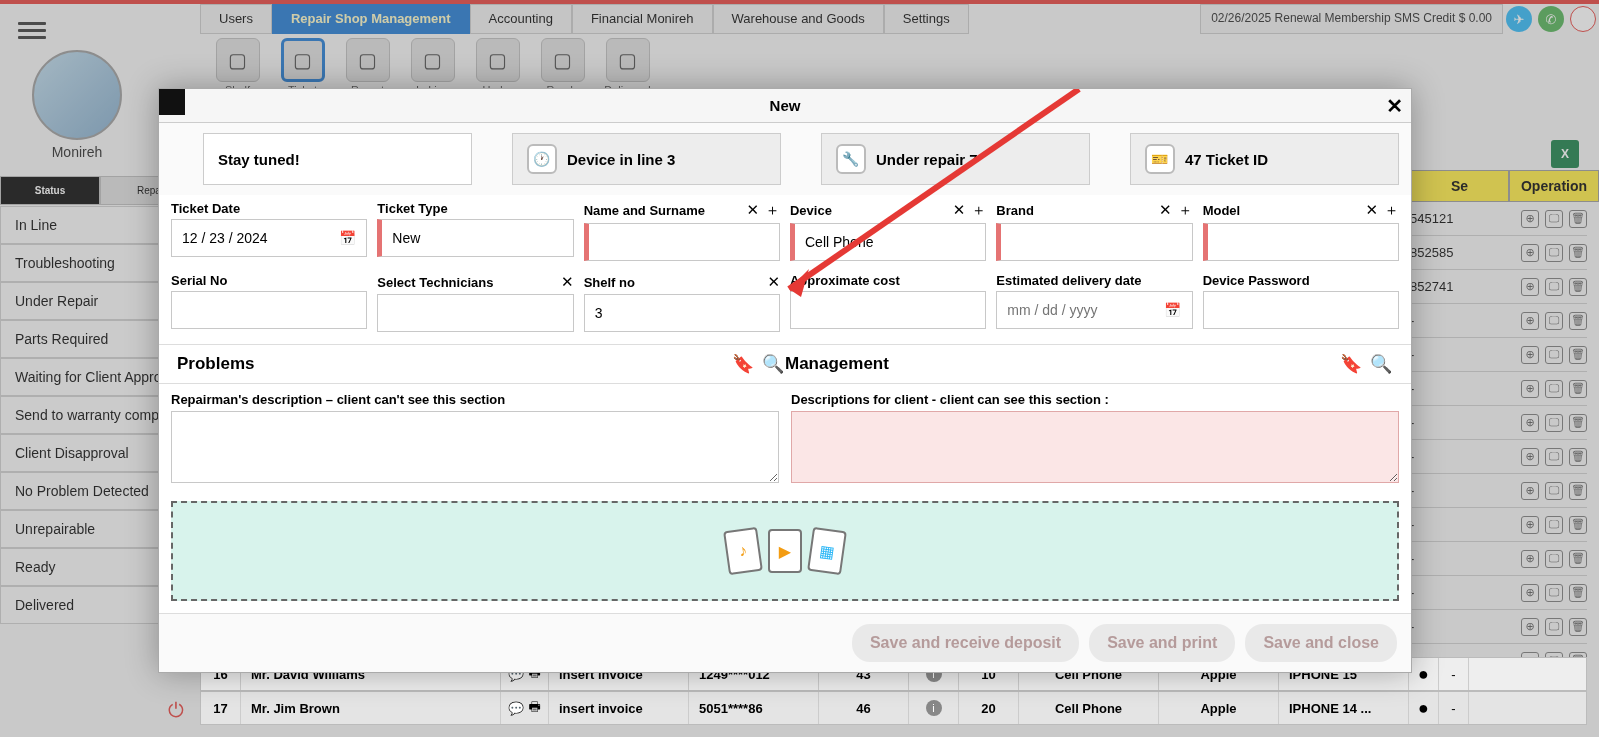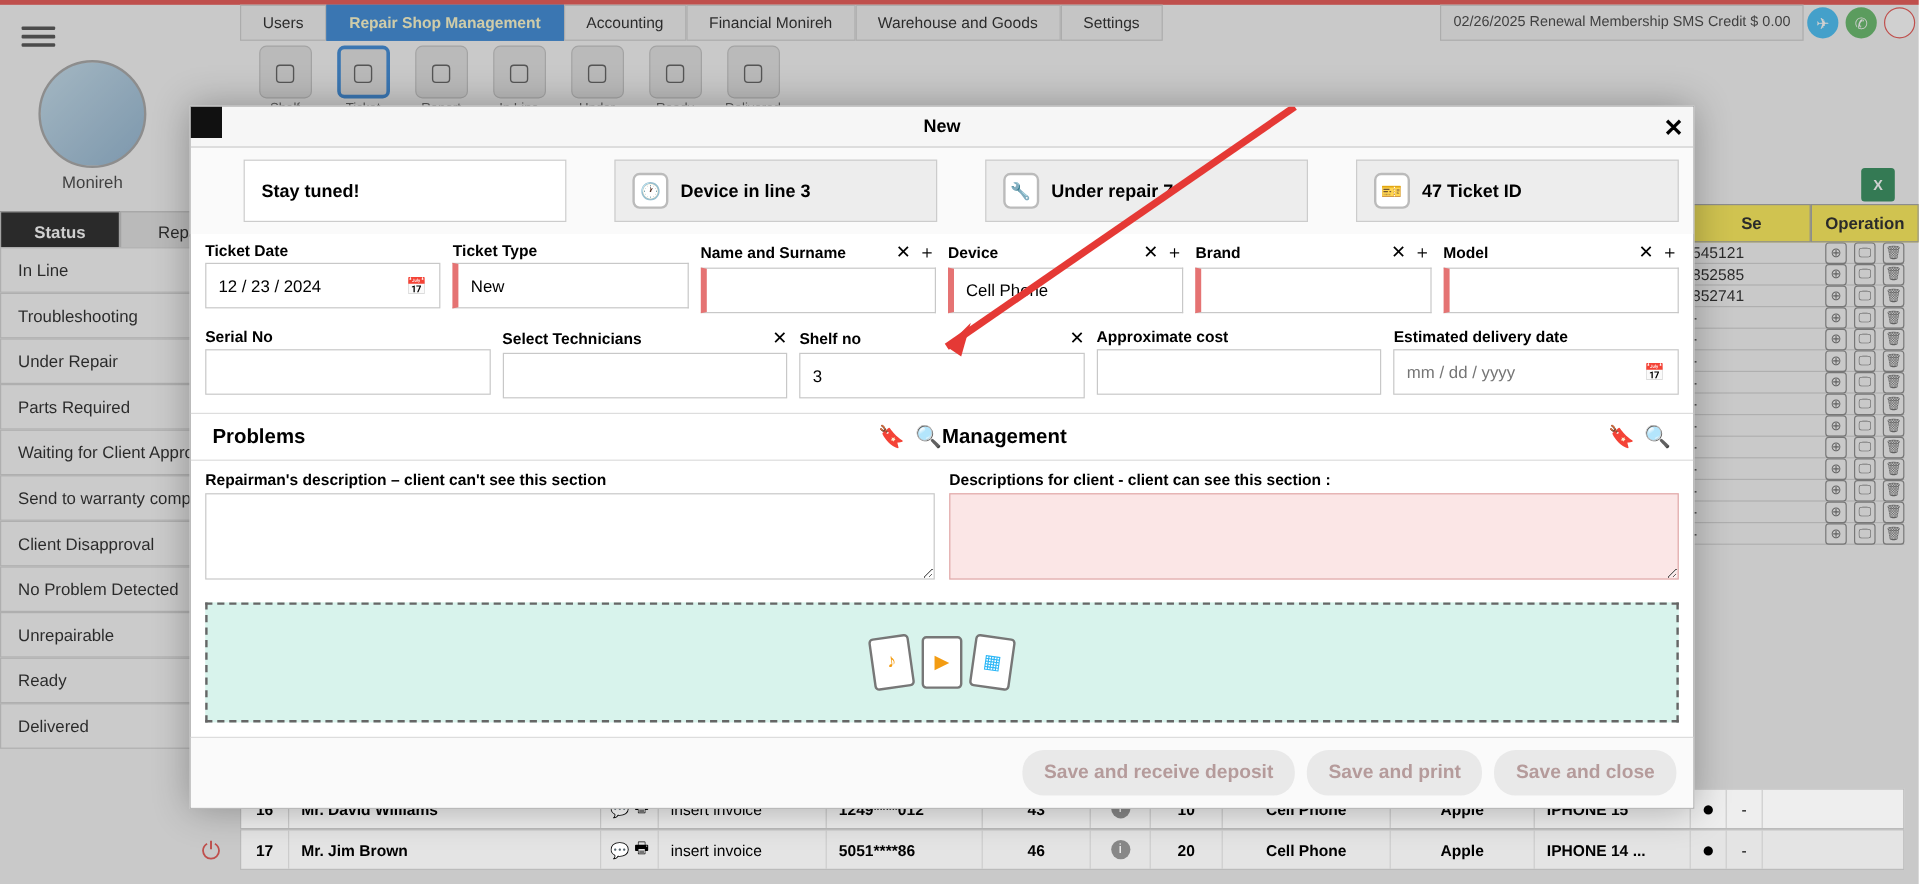--- a/index.html
+++ b/index.html
@@ -25,44 +25,44 @@
 .ribbon .rItem.sel .ico{border:3px solid #1976d2;}
 .excel { position:absolute; top:140px; right:20px; width:28px; height:28px; background:#107c41; color:#fff; display:flex;align-items:center;justify-content:center; font-size:12px; font-weight:bold; border-radius:3px; cursor:pointer;}
 
 
 .avatarBox { position: absolute; top: 50px; left: 32px; text-align: center; }
 .avatarBox .circle { width: 90px; height: 90px; border-radius: 50%; background: linear-gradient(135deg,#bcd9ea,#7fa8c9); border:2px solid #999; margin:0 auto;}
 .avatarBox .name { margin-top: 4px; font-size: 14px; color: #222; }
 
 
 .leftTabs { position: absolute; top: 176px; left: 0; width: 200px; display: flex; }
-.leftTabs .lt { flex: 1; padding: 8px; text-align: center; background: #ddd; border:1px solid #bbb; cursor:pointer; font-size:14px;}
+.leftTabs .lt { flex: 1; padding: 8px; text-align: center; background: #ddd; border:1px solid #bbb; cursor:pointer; font-size:10px;}
 .leftTabs .lt.active { background:#000; color:#fff; font-weight:bold;}
 
 .statusList { position: absolute; top: 206px; left: 0; width: 200px; }
 .statusList .sItem { padding: 10px 14px; border: 1px solid #ccc; background: #f7f7f7; font-size: 14px; cursor: pointer; }
 .powerBottom{position:absolute; bottom:15px; left:168px; color:#e53935; font-size:20px; cursor:pointer;}
 
 
 .tableHead { position: absolute; top: 170px; left: 1410px; right: 0; height: 32px; background: #ffeb3b; display:flex; font-size:14px; font-weight:bold;}
 .tableHead div{padding:7px 10px; border:1px solid #999;}
 .tableRowsBg { position: absolute; top: 202px; left: 1410px; right: 12px; font-size: 13px; }
-.tableRowsBg .r { height: 18px; display: flex; align-items:center; border-bottom:1px solid #ccc;gap:46px;}
+.tableRowsBg .r { height: 34px; display: flex; align-items:center; border-bottom:1px solid #ccc;gap:46px;}
 .tableRowsBg .r span.num{width:60px;}
 .tableRowsBg .ops{margin-left:auto; display:flex; gap:6px;}
 .opIcon{width:18px;height:18px;border:1px solid #777;border-radius:3px;display:flex;align-items:center;justify-content:center;font-size:11px;cursor:pointer;color:#555;}
 
 .bottomRows{position:absolute; bottom:12px; left:200px; right:12px; font-size:13px;}
 .bottomRows .br{display:flex;align-items:center;height:34px;border:1px solid #bbb;background:#eee;}
 .bottomRows .br.alt{background:#e4e4e4;}
 .bottomRows .br div{padding:0 10px;border-right:1px solid #ccc;height:100%;display:flex;align-items:center;}
 .bottomRows .idx{width:40px;justify-content:center;font-weight:bold;}
 .bottomRows .name{width:260px;font-weight:bold;}
 .bottomRows .chatprint{width:48px;display:flex;gap:4px;justify-content:center;}
-.bottomRows .inv{width:140px;}
+.bottomRows .inv{width:140px;font-weight:bold;}
 .bottomRows .ph{width:130px;font-weight:bold;}
 .bottomRows .tid{width:90px;text-align:center;justify-content:center;font-weight:bold;}
 .bottomRows .info{width:50px;justify-content:center;}
 .bottomRows .cnt{width:60px;justify-content:center;font-weight:bold;}
 .bottomRows .dev{width:140px;justify-content:center;font-weight:bold;}
 .bottomRows .brand{width:120px;justify-content:center;font-weight:bold;}
 .bottomRows .model{width:130px;font-weight:bold;}
 .bottomRows .dot{width:30px;justify-content:center;font-size:18px;}
 .bottomRows .dash{width:30px;justify-content:center;}
 
@@ -478,20 +478,26 @@
           <input type="text" style="">
         </div>
       </div>
     <div class="field">
         <label>Estimated delivery date</label>
       <div class="inp">
           <input type="text" placeholder="mm / dd / yyyy" style="">
           <span class="cal">📅</span>
         </div>
       </div>
+    <div class="field">
+        <label>Device Password</label>
+      <div class="inp">
+          <input type="text" style="">
+        </div>
+      </div>
   </div>
 
   <div class="sectionRow">
     <div class="half">
         <span>Problems</span>
       <div class="icons">
           <span>🔖</span>
           <span>🔍</span>
         </div>
       </div>

